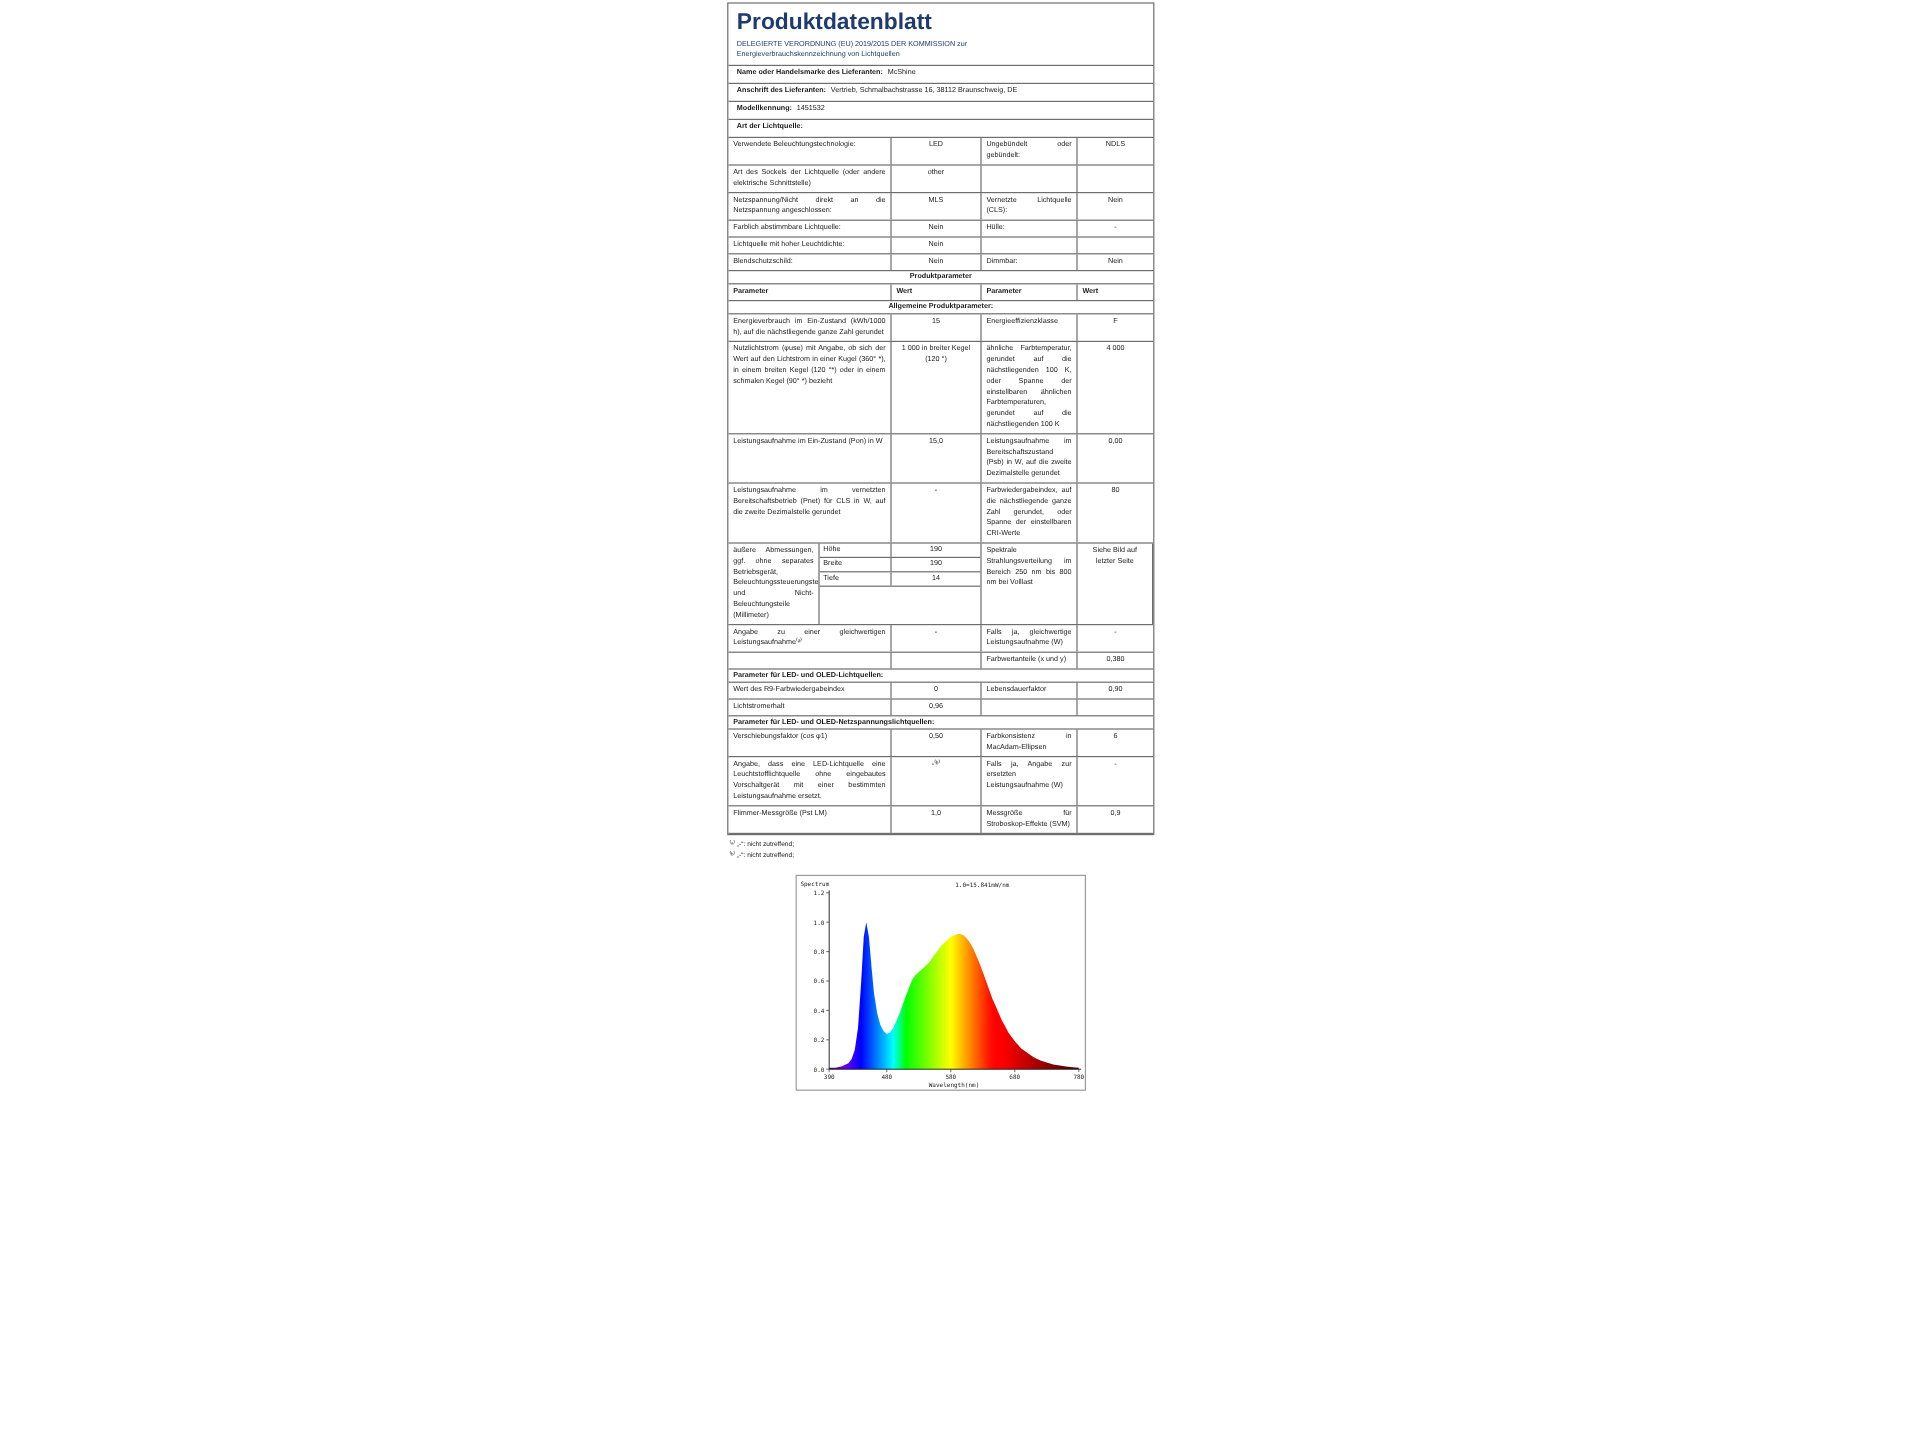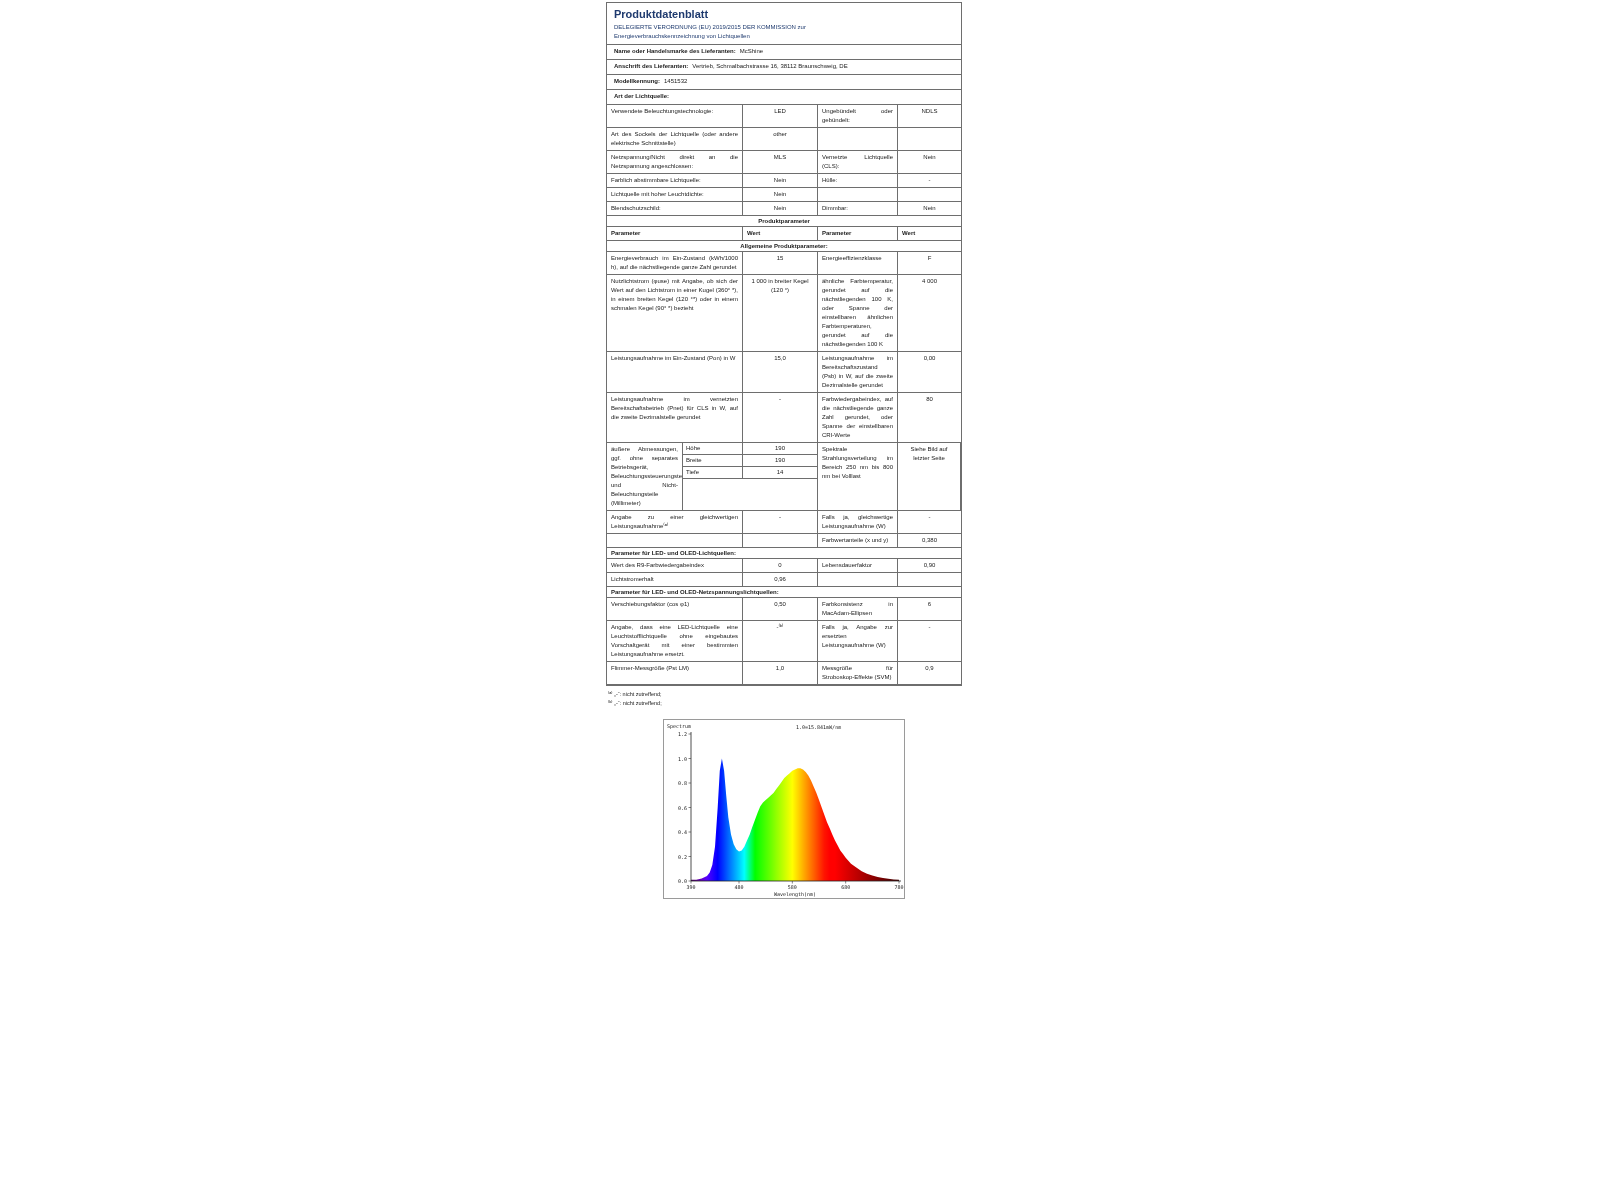--- a/index.html
+++ b/index.html
@@ -4,21 +4,21 @@
 <style>
   * { box-sizing: border-box; margin: 0; padding: 0; }
   html,body { background:#fff; }
   body {
     width: 1600px; height: 1200px; position: relative;
     font-family: "Liberation Sans", sans-serif; color:#1a1a1a;
   }
   .doc { position:absolute; left:606px; top:2px; width:356px; }
   .tablebox { border:1px solid #6e6e6e; background:#fff; }
   .titleblock { padding:5px 7px 4px; border-bottom:1px solid #6e6e6e; }
-  .titleblock h1 { font-size:11px; font-weight:bold; color:#1e3a6e; margin-bottom:3px; }
+  .titleblock h1 { font-size:19px; font-weight:bold; color:#1e3a6e; margin-bottom:3px; }
   .sub { font-size:6px; line-height:1.45; color:#1e3a6e; }
   .inforow { display:flex; gap:4px; padding:3px 7px; border-bottom:1px solid #6e6e6e; font-size:6px; line-height:1.3; }
   .inforow .lbl { font-weight:bold; white-space:nowrap; }
   .trow { display:grid; grid-template-columns:136px 75px 80px 63px; border-bottom:1px solid #6e6e6e; font-size:6px; line-height:1.5; }
   .tablebox > :last-child { border-bottom:none; }
   .cell { padding:2px 4px; border-right:1px solid #6e6e6e; text-align:justify; overflow:hidden; }
   .trow > .cell:last-child { border-right:none; }
   .cell.val { text-align:center; }
   .cell.bold { font-weight:bold; text-align:left; }
   .sec { padding:2px 4px; font-weight:bold; font-size:6px; }

